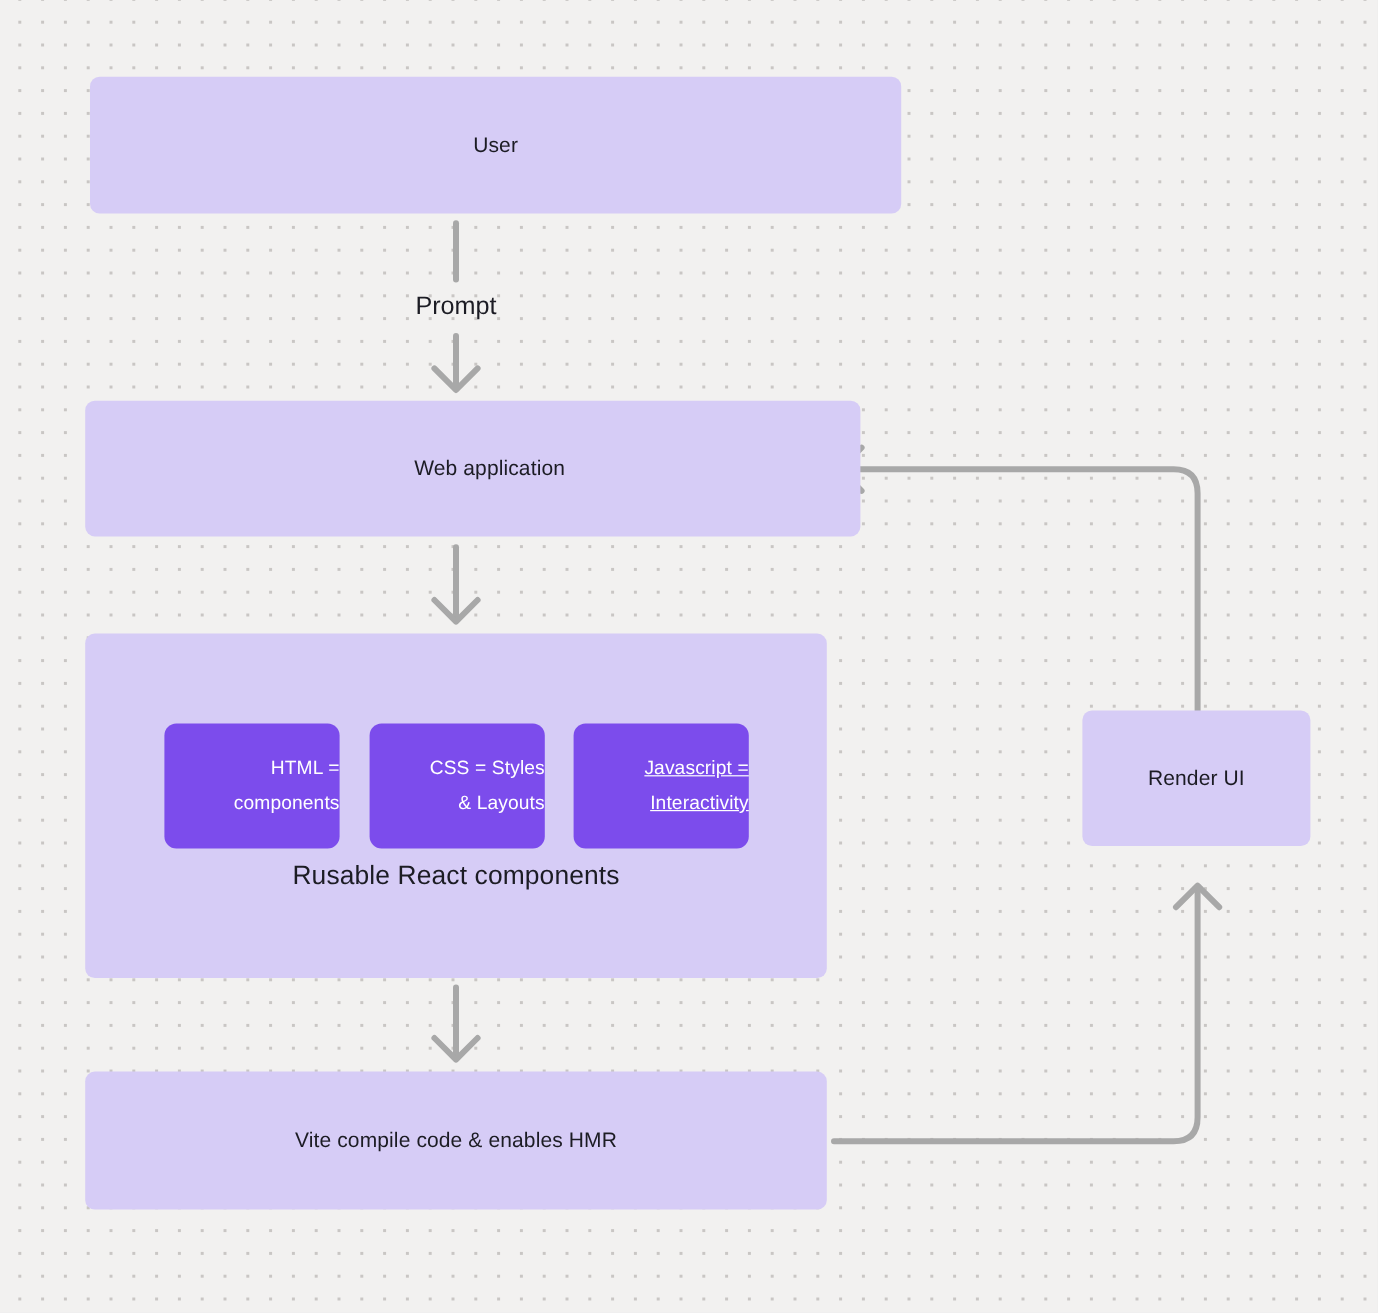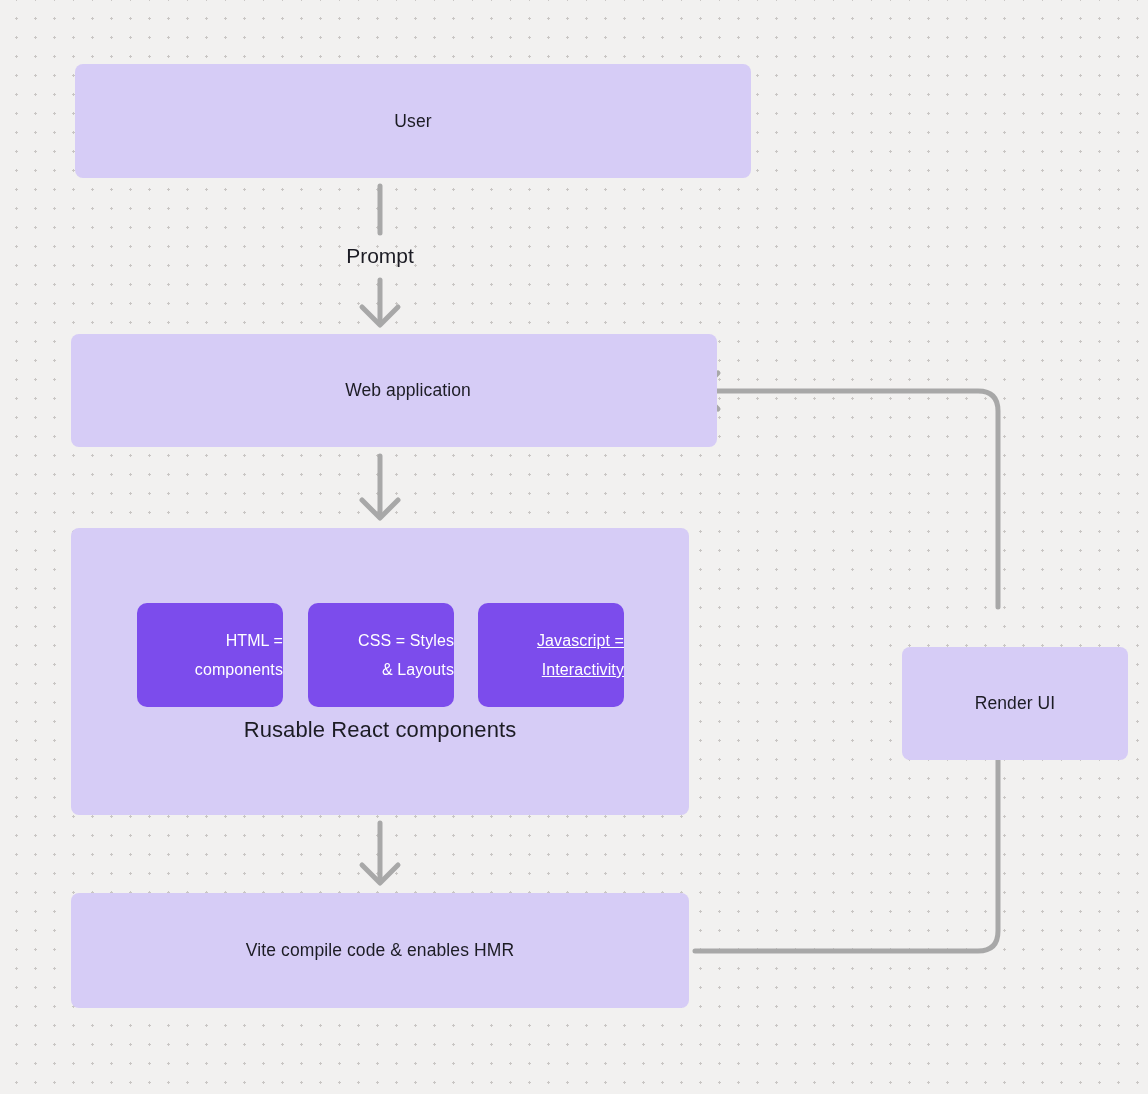--- a/index.html
+++ b/index.html
@@ -25,21 +25,21 @@
     justify-content:center;
     color:#1c1c24;
     font-size:17.5px;
     font-weight:500;
     letter-spacing:.1px;
   }
   .node-user{left:75px;top:64px;width:676px;height:114px;justify-content:center;}
   .node-webapp{left:71px;top:334px;width:618px;height:113px;padding-left:28px;}
   .node-container{left:71px;top:528px;width:618px;height:287px;display:block;}
   .node-vite{left:71px;top:893px;width:618px;height:115px;}
-  .node-render{left:902px;top:647px;width:226px;height:113px;}
+  .node-render{left:902px;top:592px;width:190px;height:113px;}
   .dark-box{
     position:absolute;
     top:39px;
     width:146px;height:104px;
     background:#7c4cec;
     border-radius:10px;
     color:#ffffff;
     display:flex;
     flex-direction:column;
     align-items:flex-end;

